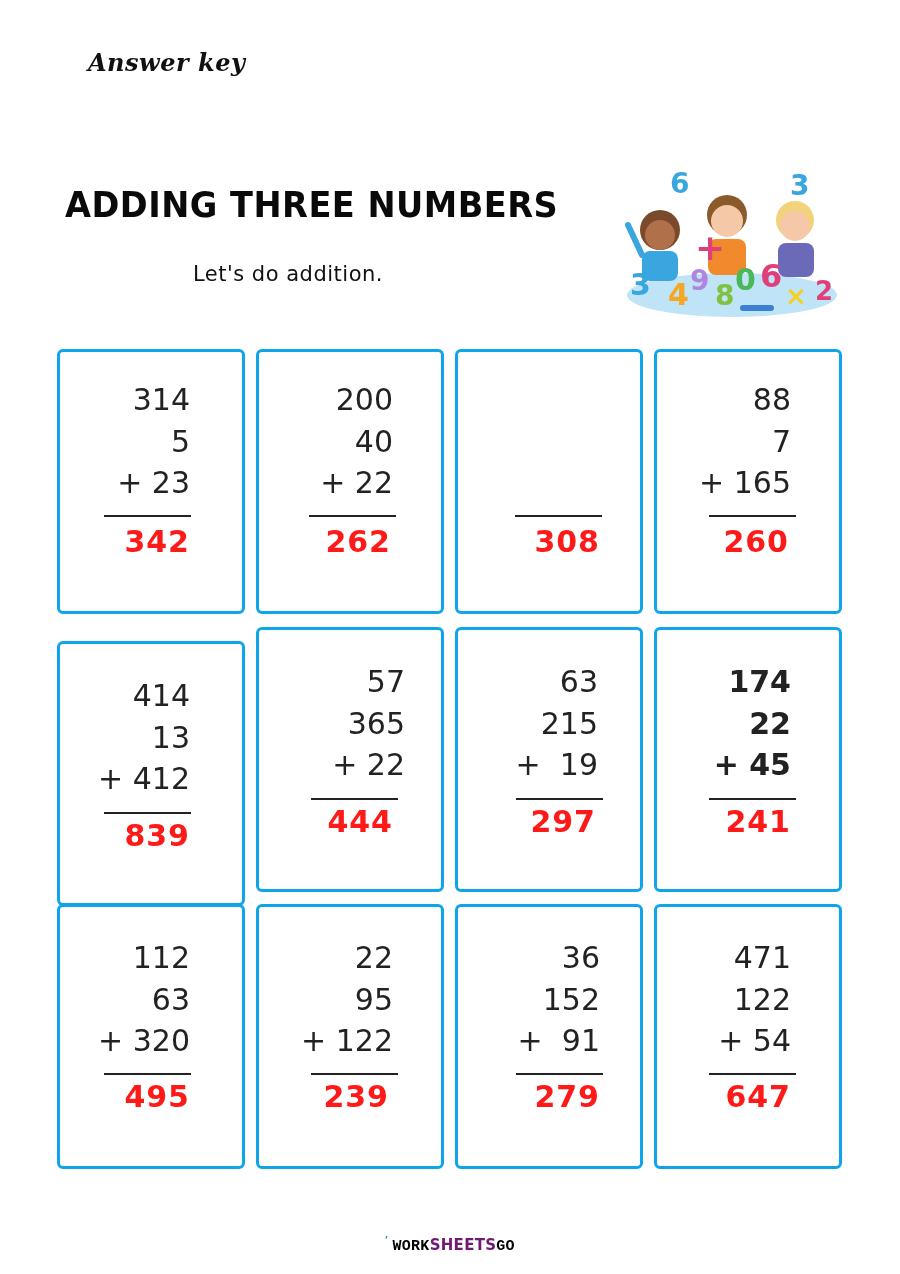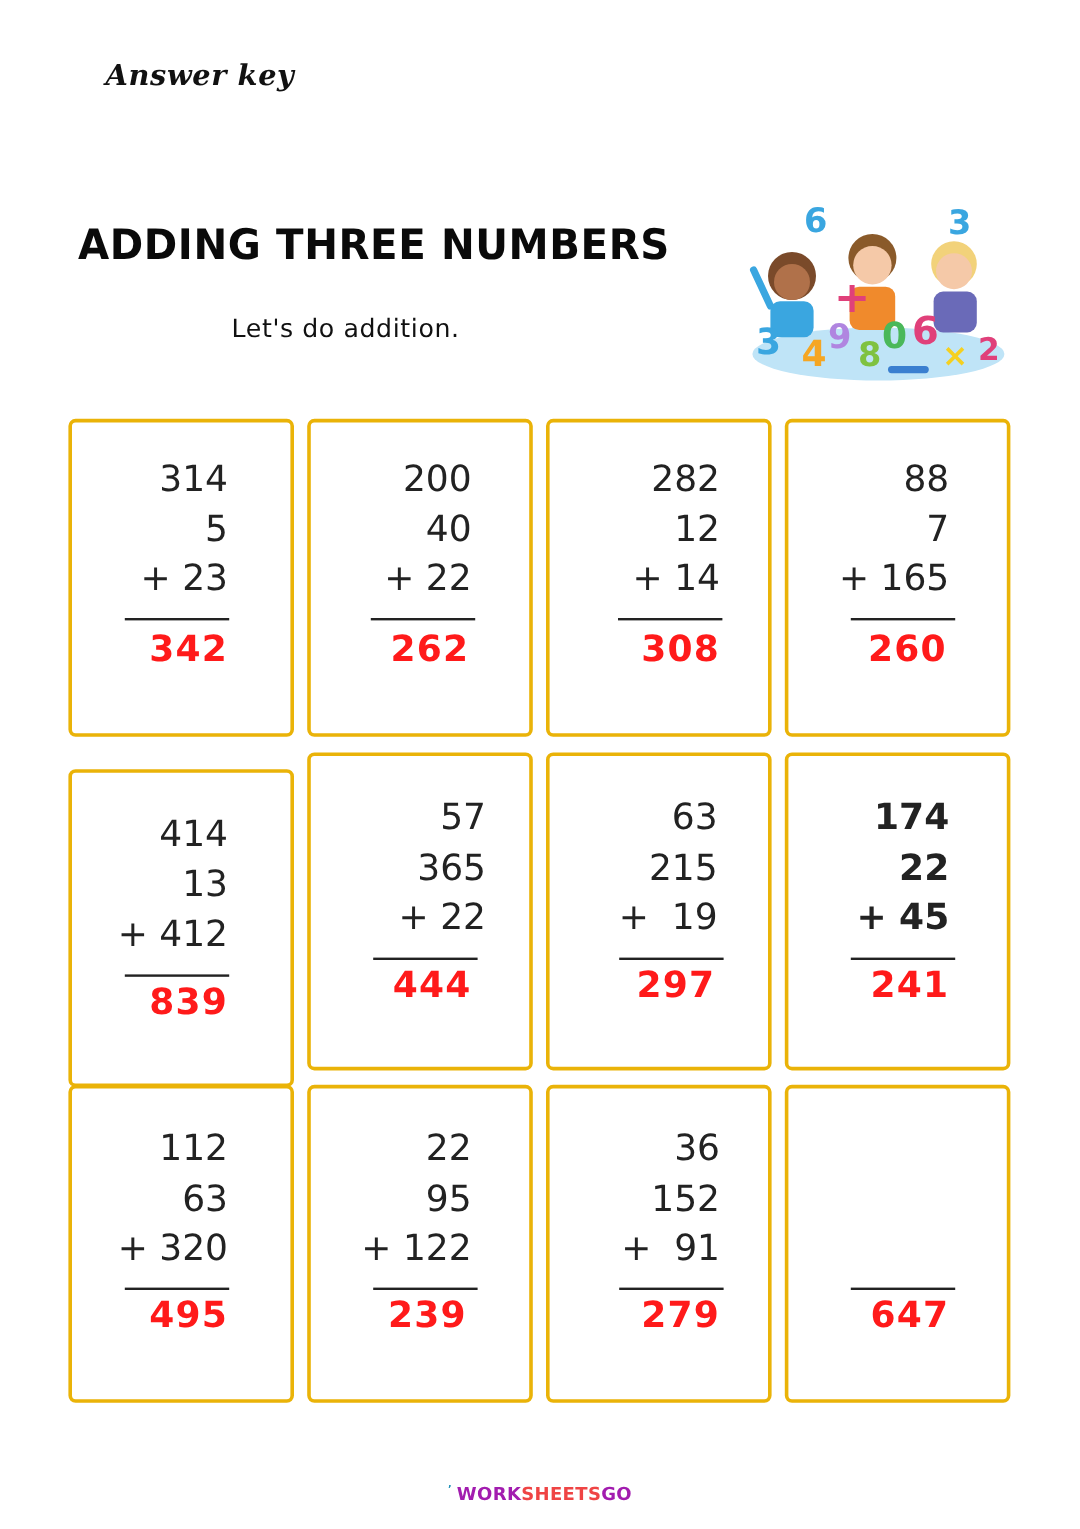--- a/index.html
+++ b/index.html
@@ -2,28 +2,28 @@
 <html><head>
 <meta charset="utf-8">
 <style>
   html, body { margin: 0; padding: 0; background: #ffffff; }
   body { width: 900px; height: 1274px; position: relative; overflow: hidden; font-family: "DejaVu Sans", sans-serif; color: #1e1e1e; }
   .answer-key { position: absolute; left: 88px; top: 48px; font-family: "DejaVu Serif", serif; font-style: italic; font-weight: bold; font-size: 24px; letter-spacing: 0.5px; color: #111; }
   .title { position: absolute; left: 65px; top: 185px; font-family: "DejaVu Sans", sans-serif; font-weight: bold; font-size: 35px; letter-spacing: 0.5px; color: #0a0a0a; transform: scaleX(0.96); transform-origin: left; }
   .subtitle { position: absolute; left: 193px; top: 262px; font-family: "DejaVu Sans", sans-serif; font-size: 21px; color: #111; letter-spacing: 0.5px; }
   .illustration { position: absolute; left: 620px; top: 165px; width: 225px; height: 160px; }
   .grid { position: absolute; left: 57px; top: 349px; }
-  .card { position: absolute; width: 182px; height: 259px; border: 3px solid #eab308; border-radius: 6px; background: #fff; box-sizing: content-box; }
+  .card { position: absolute; width: 182px; height: 259px; border: 3px solid #0ea5e9; border-radius: 6px; background: #fff; box-sizing: content-box; }
   .addends { position: absolute; right: 52px; top: 27px; text-align: right; font-family: "DejaVu Sans", sans-serif; font-size: 30px; line-height: 41.5px; color: #222; }
   .addend { display: block; white-space: pre; }
   .rule { position: absolute; top: 163px; height: 2px; background: #222; }
   .sum { position: absolute; top: 172px; text-align: right; font-family: "DejaVu Sans", sans-serif; font-weight: bold; font-size: 30px; color: #ff1a1a; letter-spacing: 1px; }
   .footer { position: absolute; left: 0; width: 900px; top: 1236px; text-align: center; font-family: "DejaVu Sans", sans-serif; font-weight: bold; font-size: 15px; letter-spacing: 0.3px; }
-  .footer .dark { color: #a21caf; }
-  .footer .blue { color: #ef4444; }
+  .footer .dark { color: #000000; font-family: Liberation Mono, monospace; }
+  .footer .blue { color: #701a75; }
   .footer .tick { color: #1a8fb5; font-size: 8px; vertical-align: top; margin-right: 4px; }
 </style>
 </head>
 <body>
 
 <div class="answer-key">Answer key</div>
 <div class="title">ADDING THREE NUMBERS</div>
 <div class="subtitle">Let's do addition.</div>
 
 <svg class="illustration" viewBox="0 0 225 160">
@@ -68,25 +68,20 @@
   <div class="card" style="left:199px;top:0px;">
     <div class="addends" style="right:48px;margin-left:16px;">
       <span class="addend">200</span>
       <span class="addend">40</span>
       <span class="addend">+ 22</span>
     </div>
     <div class="rule" style="left:50px;width:87px;"></div>
     <div class="sum" style="right:50px;">262</div>
   </div>
   <div class="card" style="left:398px;top:0px;">
-    <div class="addends" style="right:40px;">
-      <span class="addend">282</span>
-      <span class="addend">12</span>
-      <span class="addend">+ 14</span>
-    </div>
     <div class="rule" style="left:57px;width:87px;"></div>
     <div class="sum" style="right:40px;">308</div>
   </div>
   <div class="card" style="left:597px;top:0px;">
     <div class="addends" style="right:48px;">
       <span class="addend">88</span>
       <span class="addend">7</span>
       <span class="addend">+ 165</span>
     </div>
     <div class="rule" style="left:52px;width:87px;"></div>
@@ -151,20 +146,25 @@
   <div class="card" style="left:398px;top:555px;">
     <div class="addends" style="right:40px;top:30px;">
       <span class="addend">36</span>
       <span class="addend">152</span>
       <span class="addend">+  91</span>
     </div>
     <div class="rule" style="left:58px;width:87px;top:166px;"></div>
     <div class="sum" style="right:40px;top:172px;">279</div>
   </div>
   <div class="card" style="left:597px;top:555px;">
+    <div class="addends" style="right:48px;top:30px;">
+      <span class="addend">471</span>
+      <span class="addend">122</span>
+      <span class="addend">+ 54</span>
+    </div>
     <div class="rule" style="left:52px;width:87px;top:166px;"></div>
     <div class="sum" style="right:48px;top:172px;">647</div>
   </div>
 </div>
 
 <div class="footer">
   <span class="tick">’</span><span class="dark">WORK</span><span class="blue">SHEETS</span><span class="dark">GO</span>
 </div>
 
 </body></html>

